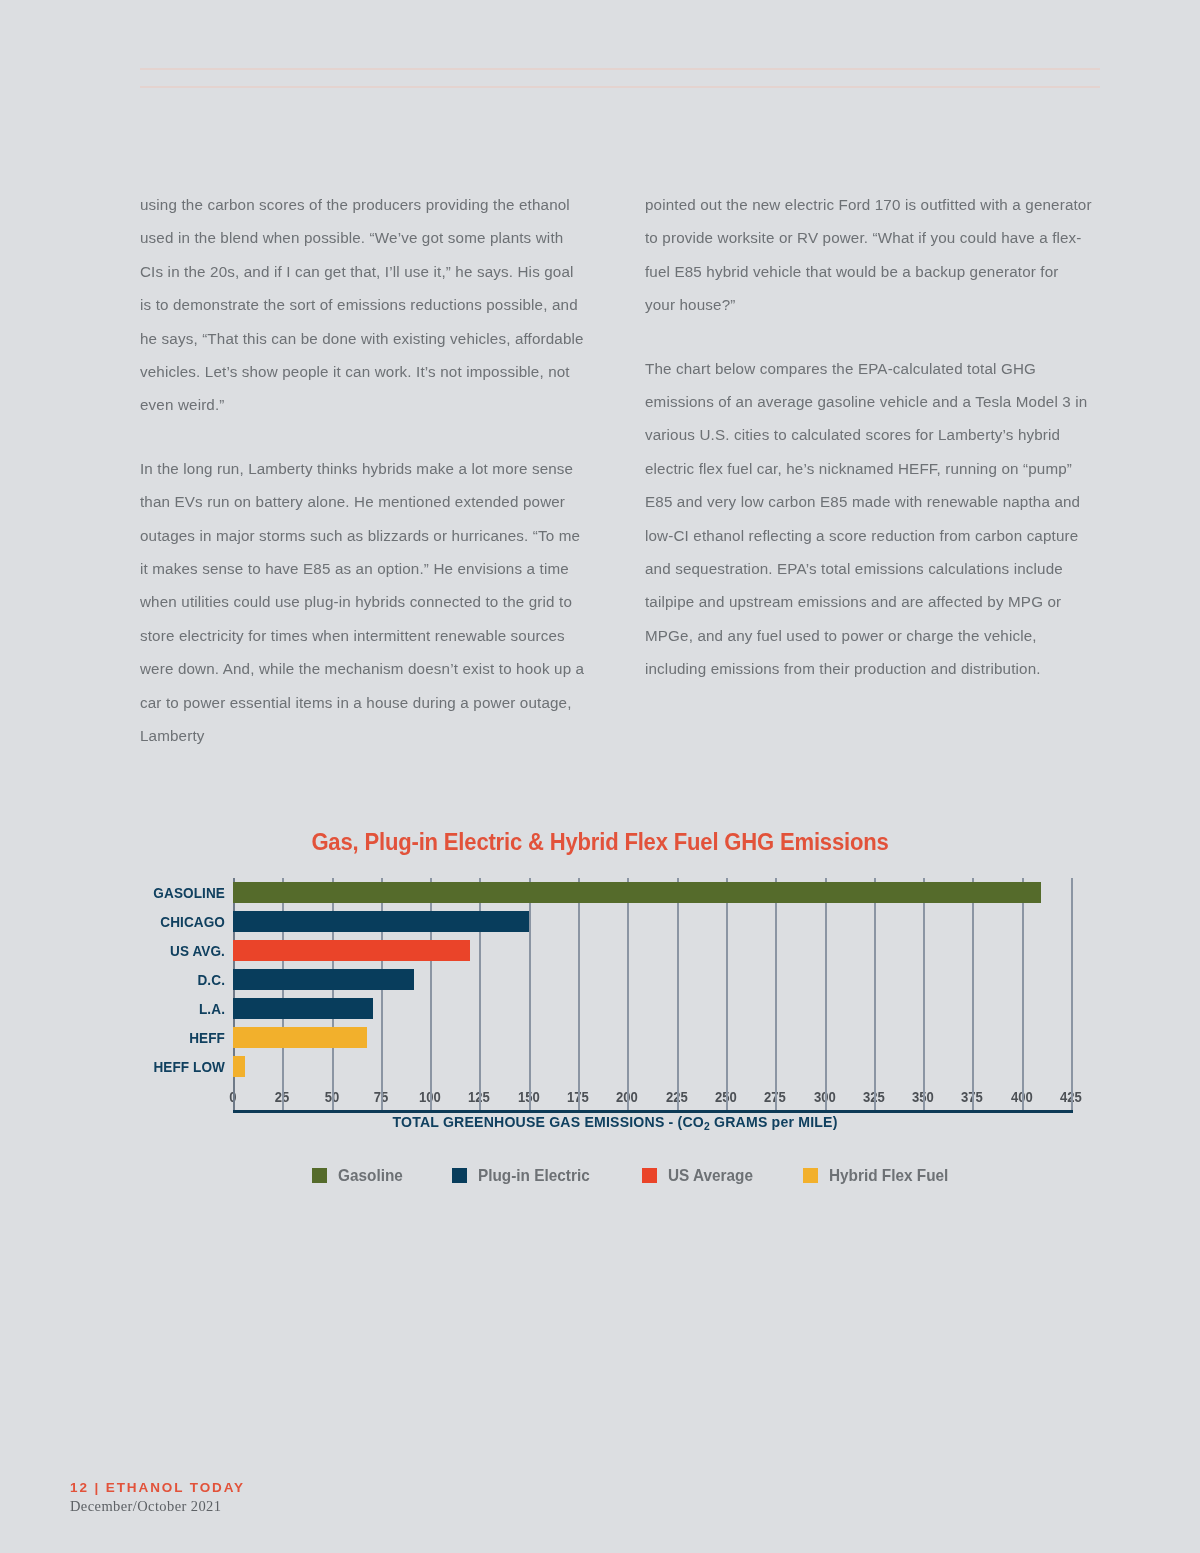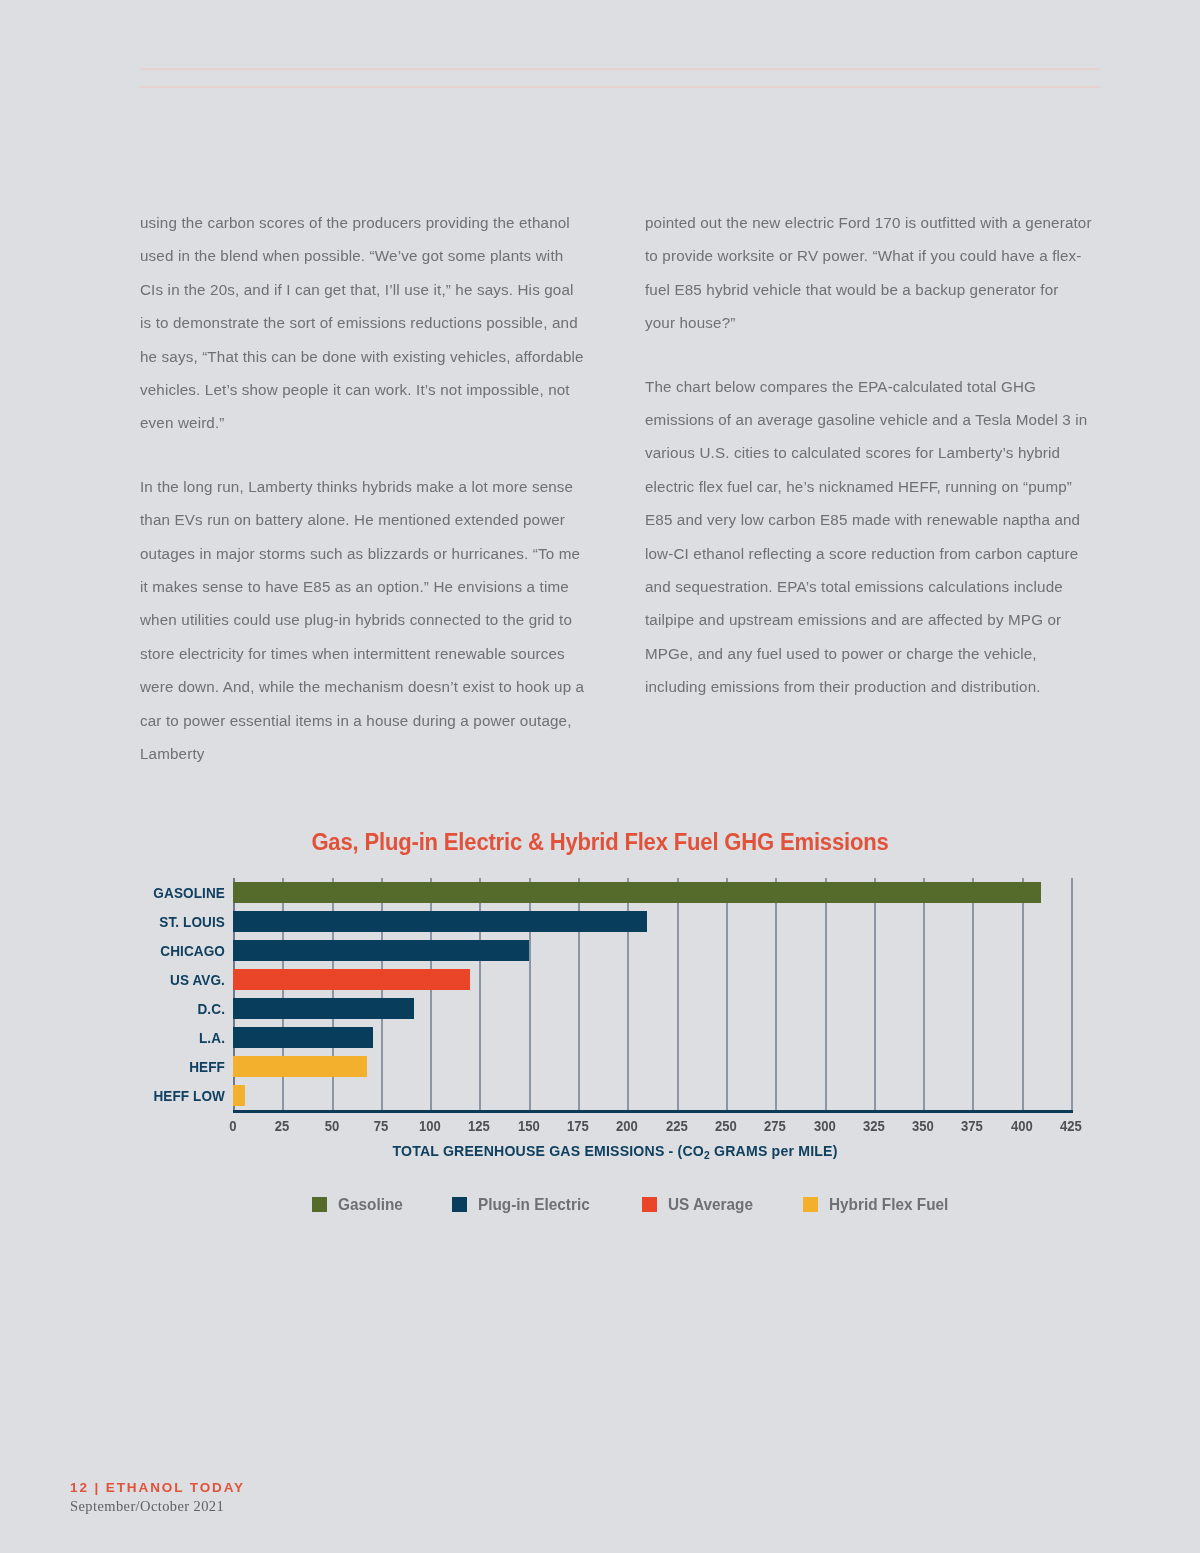--- a/index.html
+++ b/index.html
@@ -26,21 +26,21 @@
     height: 2px;
     background: #e4d3cf;
     width: 100%;
   }
   .rule.second { margin-top: 16px; }
 
   
   .columns {
     position: absolute;
     left: 140px;
-    top: 206px;
+    top: 188px;
     width: 952px;
     display: flex;
     gap: 58px;
   }
   .col {
     width: 450px;
   }
   .col p {
     margin: 0 0 30px 0;
     font-size: 15.2px;
@@ -261,26 +261,20 @@
         <div class="gridline" style="left: 690.118px;"></div>
         <div class="gridline" style="left: 739.412px;"></div>
         <div class="gridline" style="left: 788.706px;"></div>
         <div class="gridline" style="left: 838px;"></div>
       </div>
     <div class="rows" id="rows">
         <div class="row">
           <div class="row-label">GASOLINE</div>
           <div class="bar-track">
             <div class="bar" style="width: 808.424px; background: rgb(85, 107, 43);"></div>
-          </div>
-        </div>
-        <div class="row">
-          <div class="row-label">ST. LOUIS</div>
-          <div class="bar-track">
-            <div class="bar" style="width: 414.071px; background: rgb(8, 61, 92);"></div>
           </div>
         </div>
         <div class="row">
           <div class="row-label">CHICAGO</div>
           <div class="bar-track">
             <div class="bar" style="width: 295.765px; background: rgb(8, 61, 92);"></div>
           </div>
         </div>
         <div class="row">
           <div class="row-label">US AVG.</div>
@@ -353,14 +347,14 @@
         <div class="legend-item">
           <span class="legend-swatch" style="background: rgb(242, 176, 44);"></span>
           <span class="legend-label">Hybrid Flex Fuel</span>
         </div>
       </div>
   </div>
 </div>
 
 <div class="footer">
   <div class="footer-line1">12 | ETHANOL TODAY</div>
-  <div class="footer-line2">September/October 2021</div>
+  <div class="footer-line2">December/October 2021</div>
 </div>
 
 </body></html>

